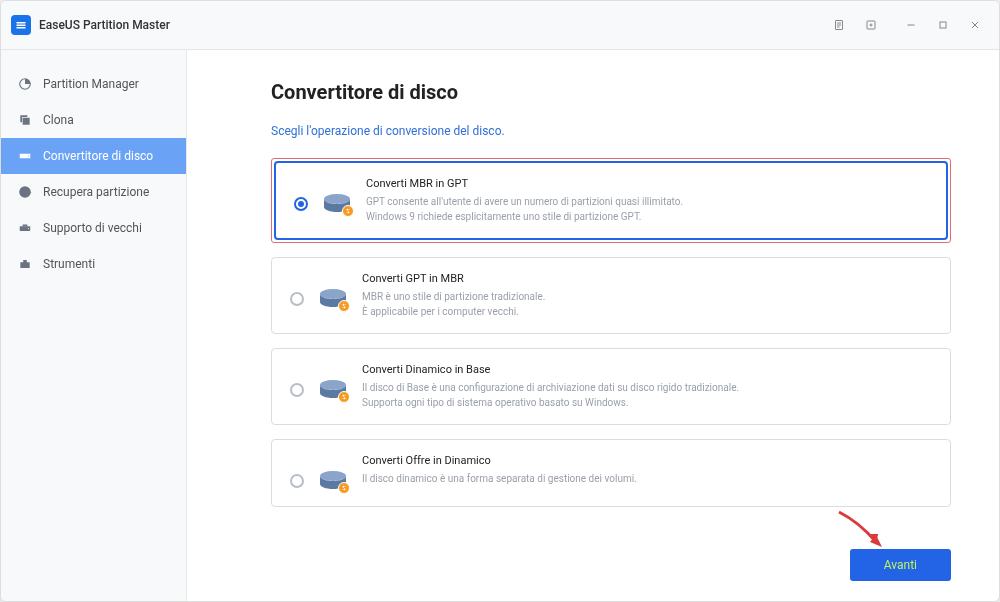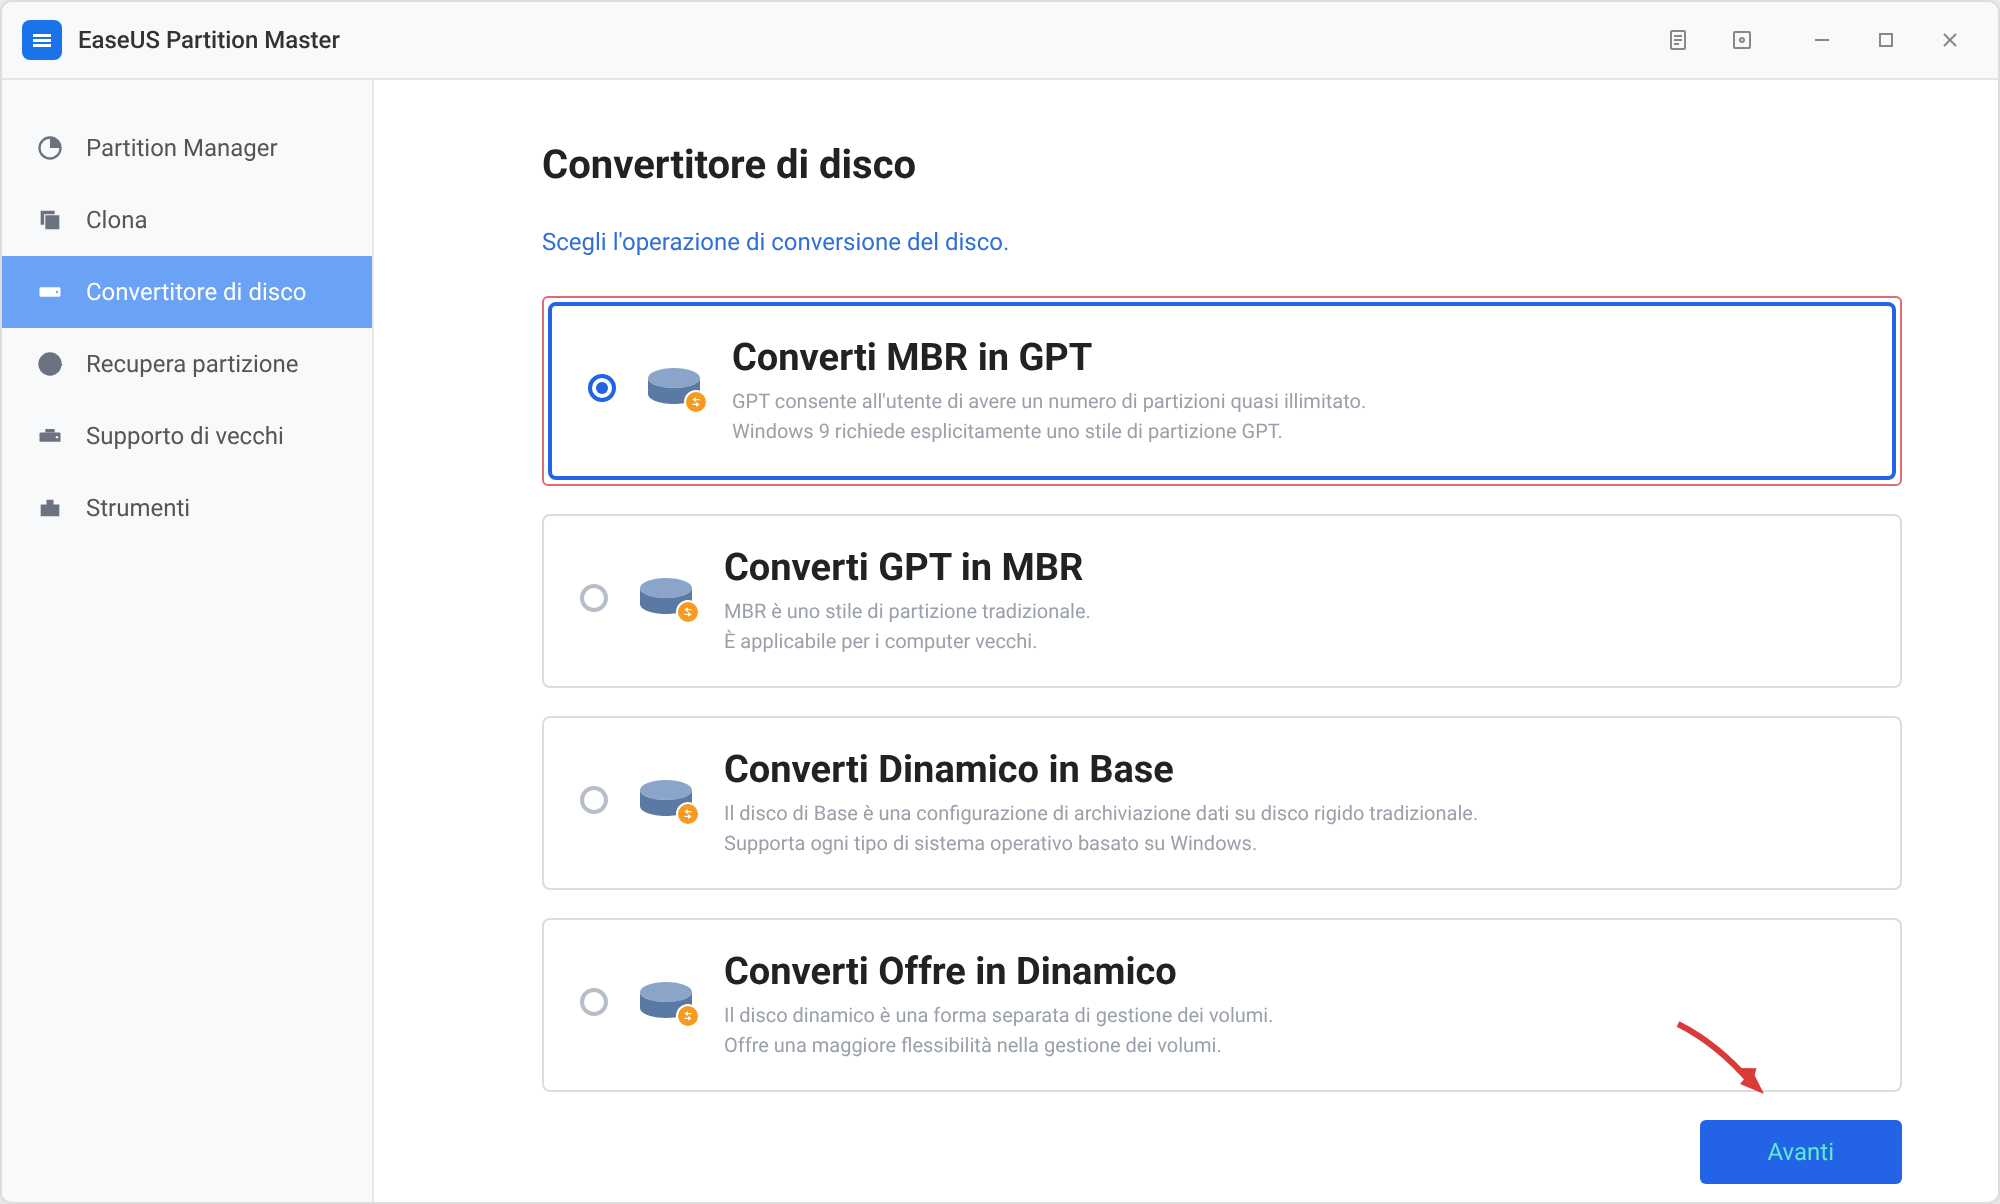--- a/index.html
+++ b/index.html
@@ -16,21 +16,21 @@
       background: #fff;
       border: 1px solid #ddd;
       border-radius: 6px;
       display: flex;
       flex-direction: column;
       box-shadow: 0 2px 10px rgba(0,0,0,0.1);
       overflow: hidden;
       position: relative;
     }
     .titlebar {
-      height: 39px;
+      height: 49px;
       background: #f8f9fa;
       border-bottom: 1px solid #e5e5e5;
       display: flex;
       align-items: center;
       padding: 0 10px;
     }
     .titlebar-left {
       display: flex;
       align-items: center;
       gap: 8px;
@@ -173,22 +173,22 @@
       background: #f79a1f;
       border: 1px solid #fff;
       border-radius: 50%;
       display: flex;
       align-items: center;
       justify-content: center;
     }
     .disk-badge svg { width: 6px; height: 6px; fill: #fff; }
     .option-text { flex: 1; }
     .option-title {
-      font-size: 19px;
-      font-weight: 700;
+      font-size: 11px;
+      font-weight: 400;
       color: #222;
       margin-bottom: 4px;
     }
     .option-desc {
       font-size: 10px;
       color: #9aa0aa;
       line-height: 1.5;
     }
     .arrow {
       position: absolute;
@@ -198,21 +198,21 @@
     }
     .arrow svg { width: 55px; height: 45px; }
     .footer {
       margin-top: auto;
       display: flex;
       justify-content: flex-end;
       padding-top: 14px;
     }
     .next-btn {
       background: #2264e5;
-      color: #5eead4;
+      color: #bef264;
       border: none;
       padding: 9px 34px;
       font-size: 12px;
       border-radius: 3px;
       cursor: pointer;
     }
   </style>
 </head>
 <body>
 
@@ -397,21 +397,20 @@
             <div class="disk-badge">
                 <svg viewBox="0 0 10 10">
                   <path d="M2 3l3-2v1.5h3v1H5V5zM8 7l-3 2V7.5H2v-1h3V5z"></path>
                 </svg>
               </div>
           </div>
           <div class="option-text">
             <div class="option-title">Converti Offre in Dinamico</div>
             <div class="option-desc">
               <span>Il disco dinamico è una forma separata di gestione dei volumi.</span><br>
-              <span>Offre una maggiore flessibilità nella gestione dei volumi.</span>
             </div>
           </div>
         </div>
 
       </div>
 
       <div class="arrow">
         <svg viewBox="0 0 55 45">
           <path d="M5 5 Q 25 15 42 35" stroke="#d93b3b" stroke-width="3" fill="none"></path>
           <path d="M42 35 L33 31 L40 27 Z" fill="#d93b3b" transform="rotate(30 42 35)"></path>

